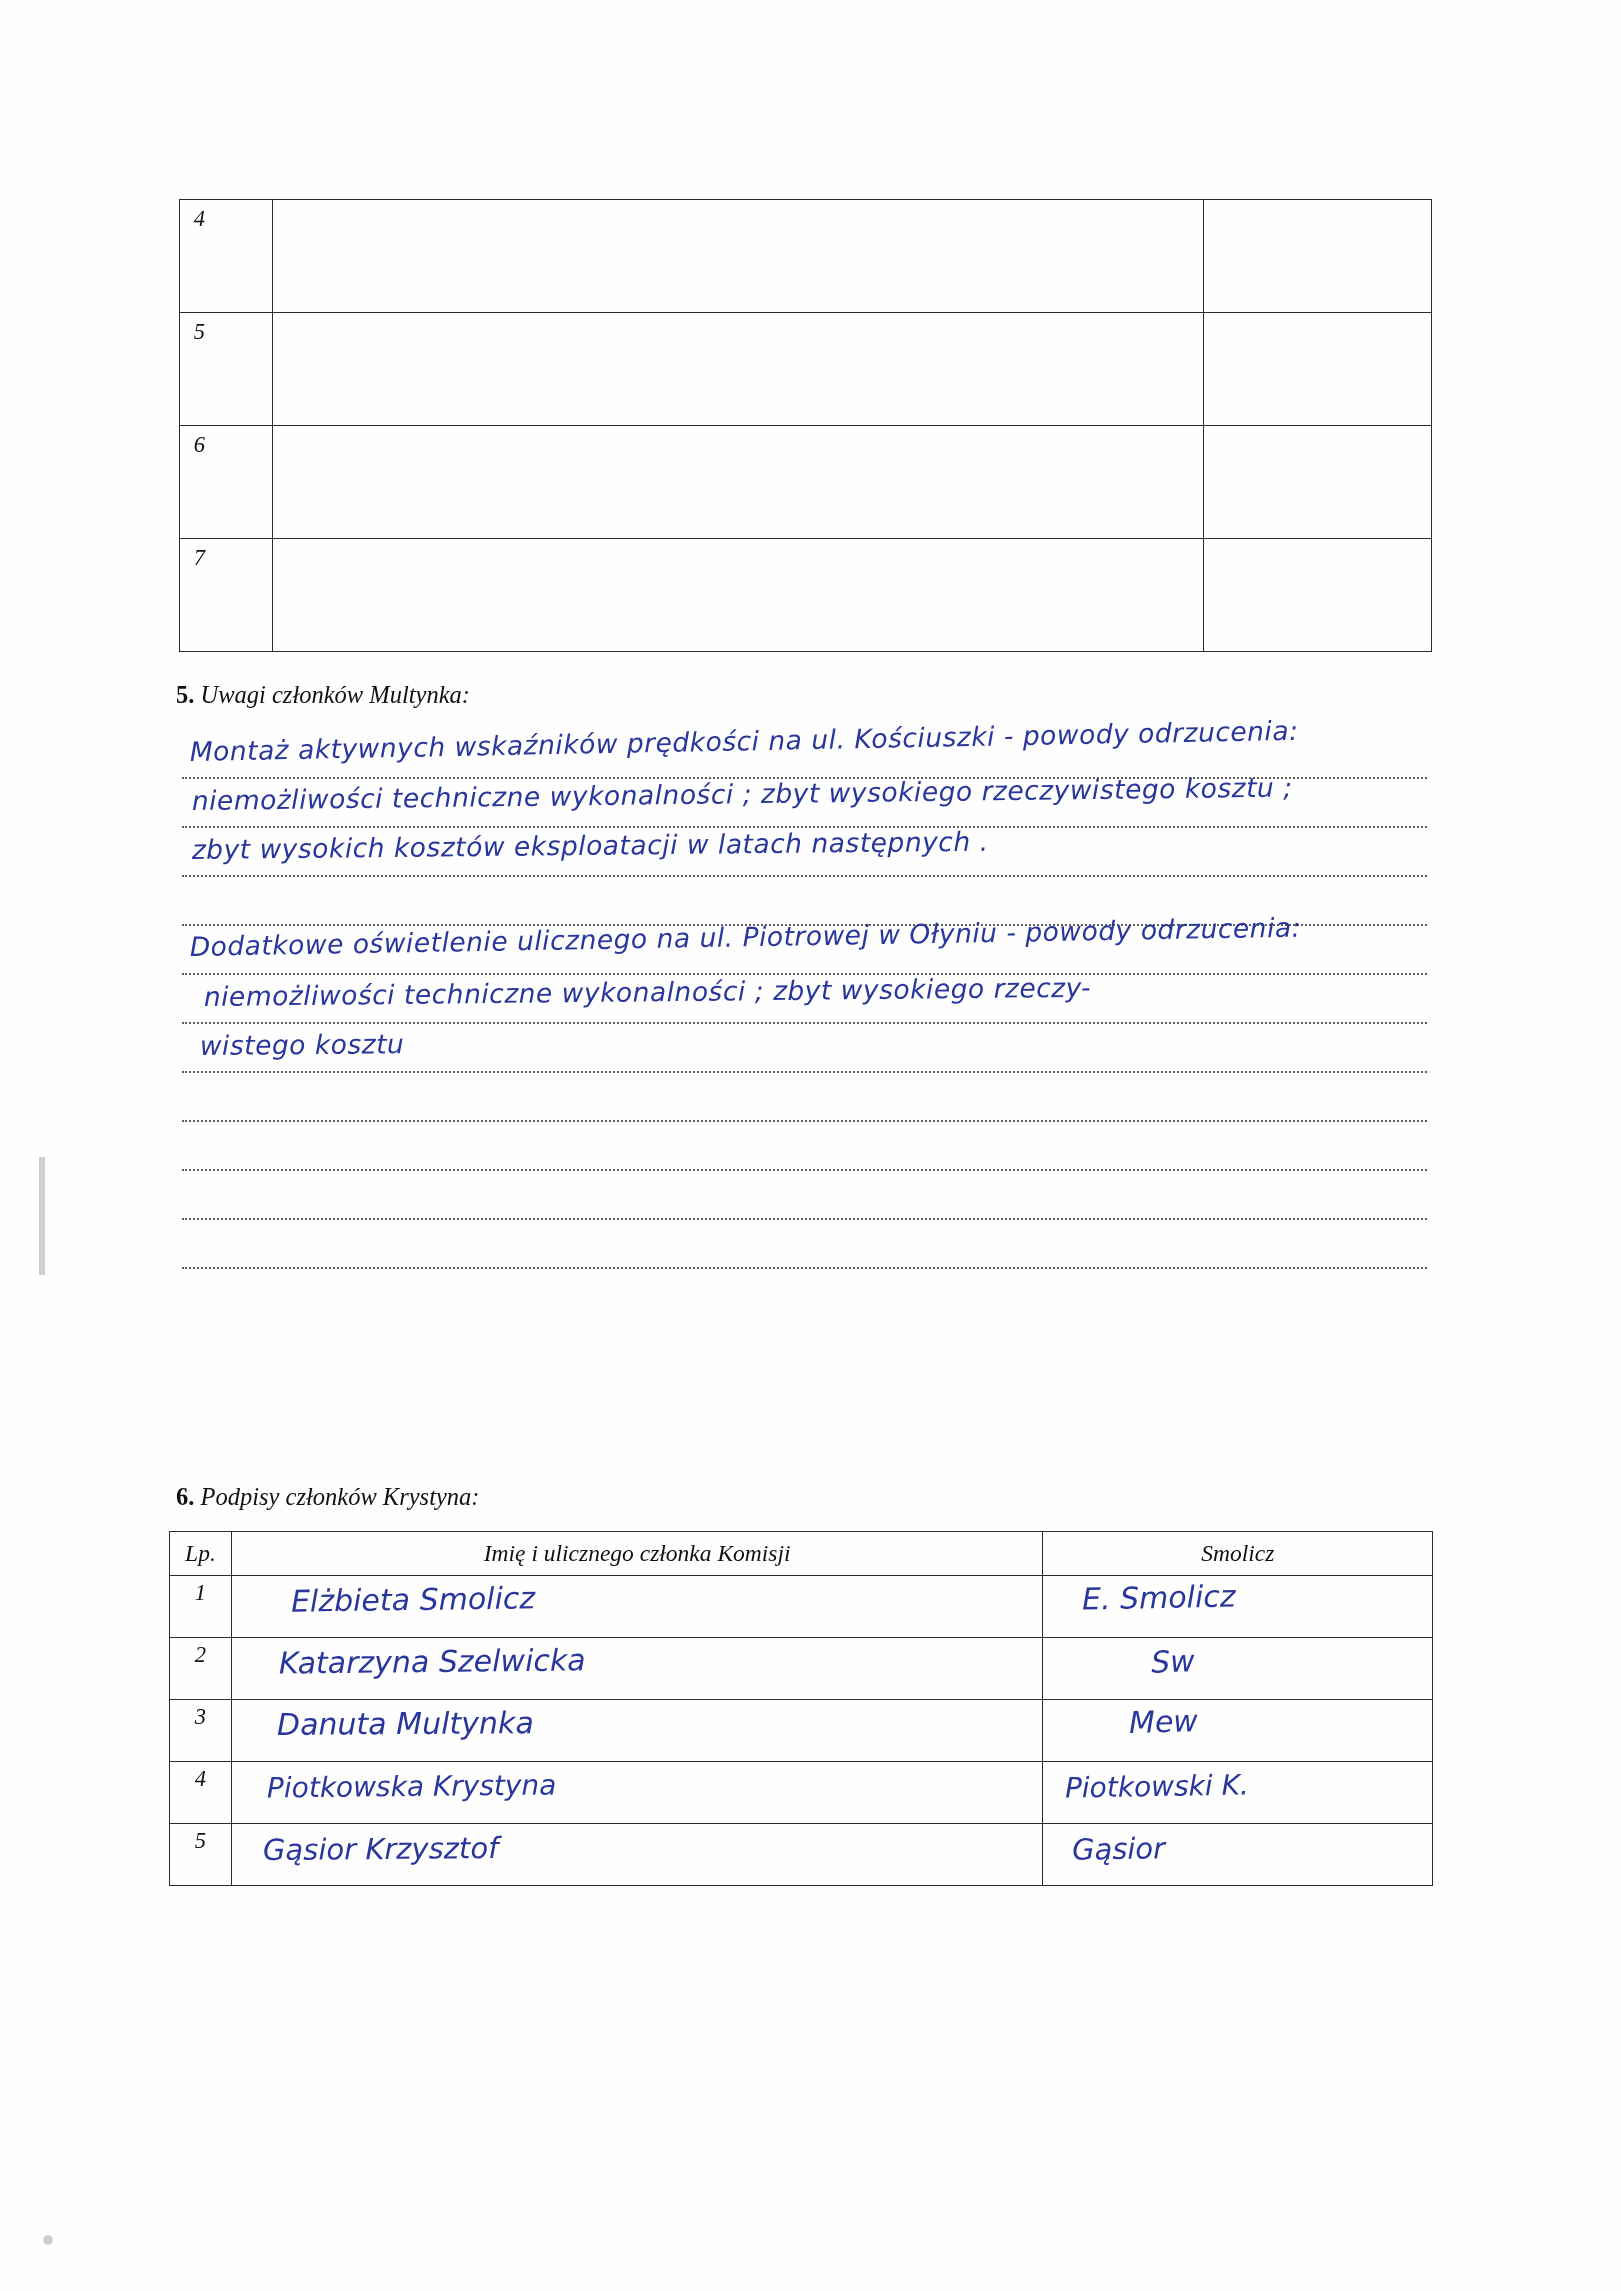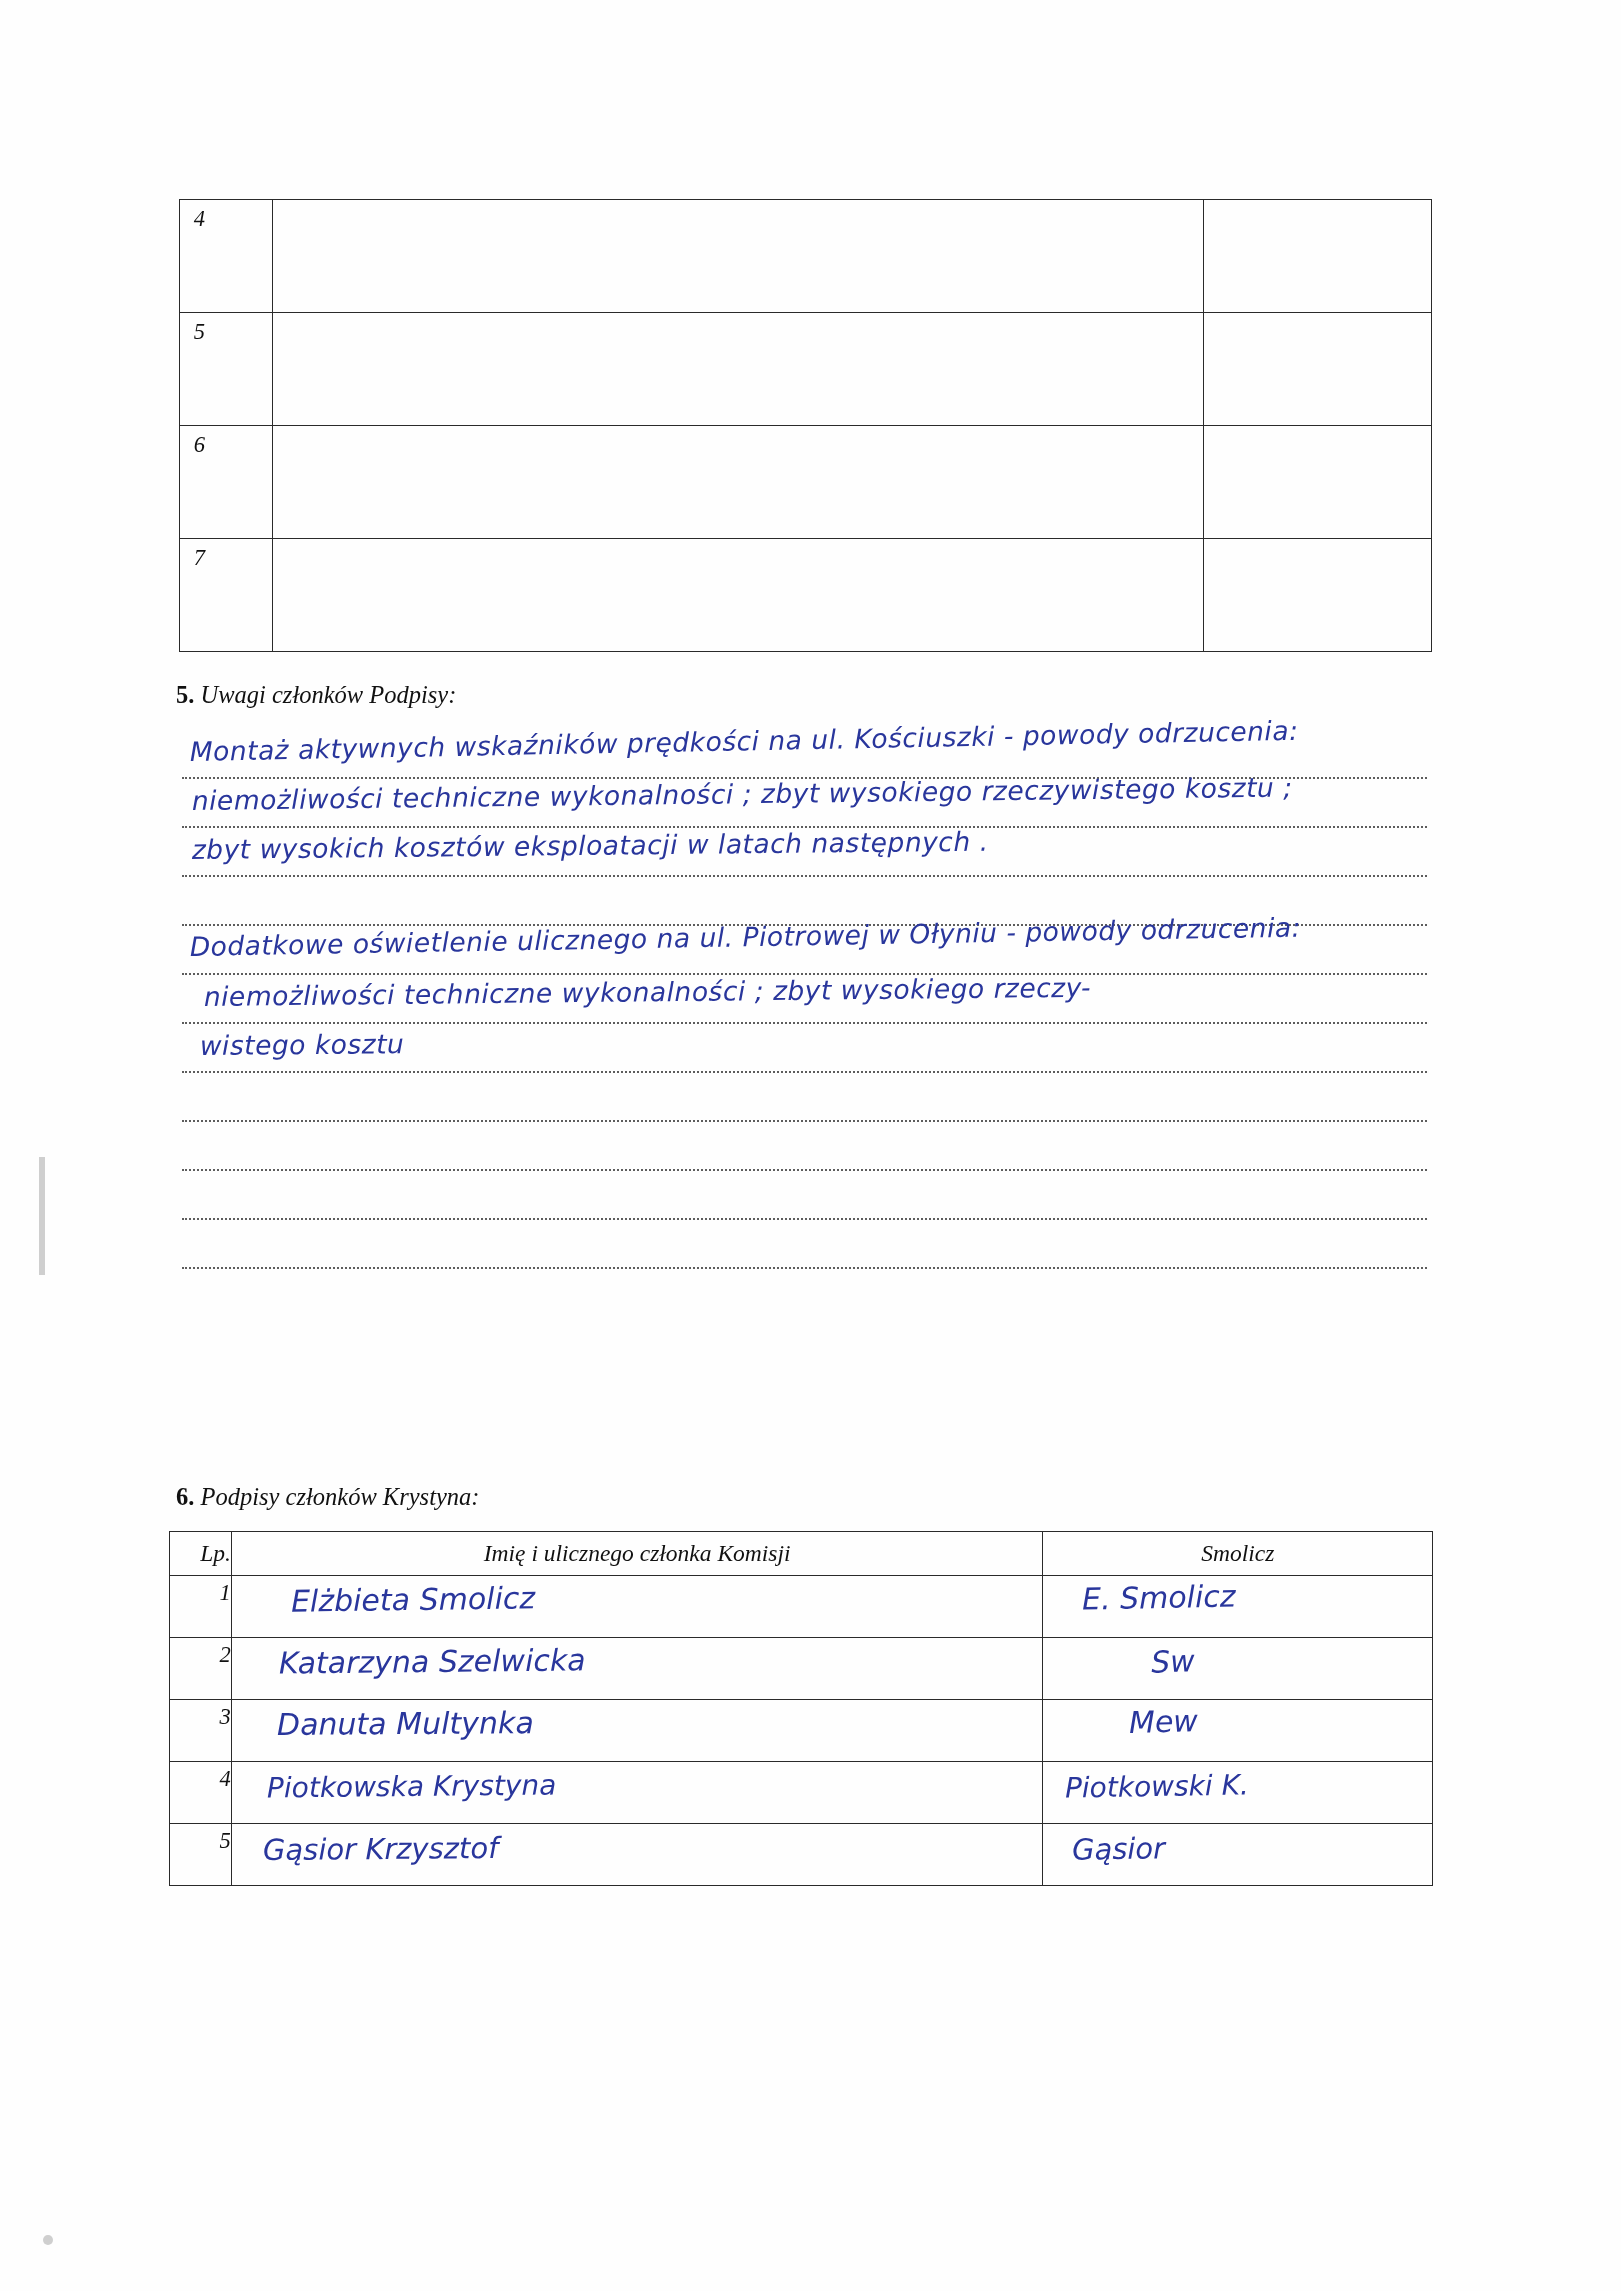--- a/index.html
+++ b/index.html
@@ -103,21 +103,21 @@
   }
   .sig-table td {
     border: 1.5px solid #2a2a2a;
     height: 61px;
     font-style: italic;
     font-size: 22.5px;
     padding: 0;
     position: relative;
     vertical-align: top;
   }
-  .sig-table .c-lp { width: 61px; text-align: right; }
+  .sig-table .c-lp { width: 61px; text-align: center; }
   .sig-table .c-name { width: 814px; }
   .sig-table .c-sign { width: 390px; }
   .cell-lp-text {
     display: block;
     padding-top: 3.9px;
     font-size: 22.5px;
   }
   .hw-cell {
     position: absolute;
     color: #29369c;
@@ -156,21 +156,21 @@
       <tr>
         <td class="lp-col">7</td>
         <td class="mid-col"></td>
         <td class="right-col"></td>
       </tr>
     </tbody>
   </table>
 
   <div class="section-heading" id="heading-uwagi">
     <span class="num">5.</span>
-    <span class="txt">Uwagi członków Podpisy:</span>
+    <span class="txt">Uwagi członków Multynka:</span>
   </div>
 
   <div class="notes-area">
     <div class="dotline" style="top:47px"></div>
     <div class="dotline" style="top:96px"></div>
     <div class="dotline" style="top:145px"></div>
     <div class="dotline" style="top:194px"></div>
     <div class="dotline" style="top:243px"></div>
     <div class="dotline" style="top:292px"></div>
     <div class="dotline" style="top:341px"></div>

